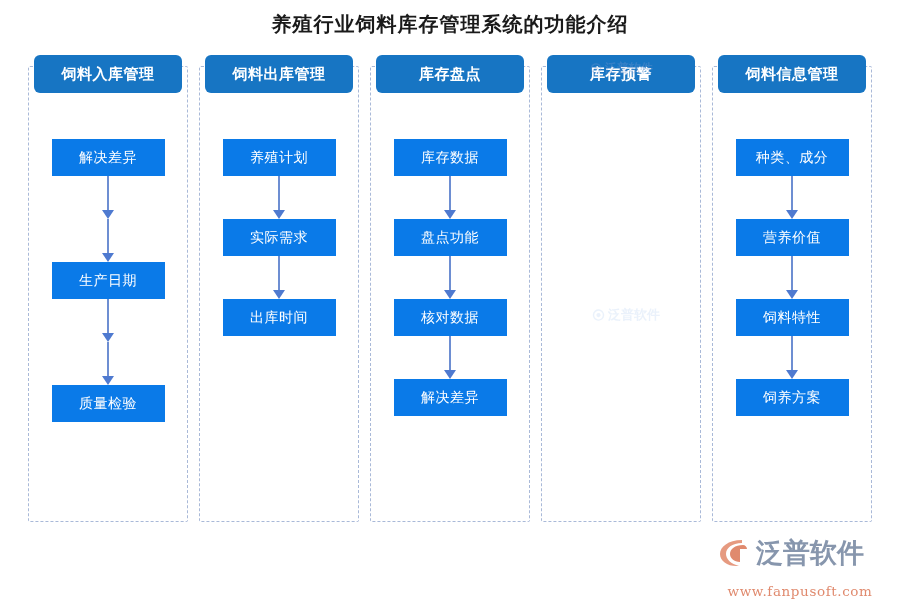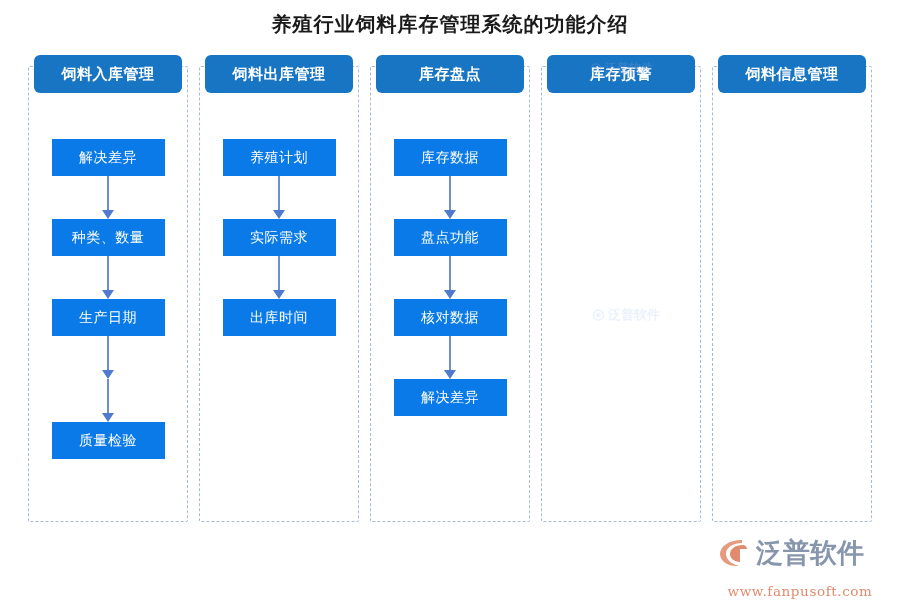--- a/index.html
+++ b/index.html
@@ -212,21 +212,20 @@
 
   <div id="columns">
       <div class="column">
         <div class="col-header">饲料入库管理</div>
         <div class="col-body">
           <div class="node">解决差异</div>
           <div class="connector">
             <div class="stem"></div>
             <div class="head"></div>
           </div>
-          <div class="node">种类、数量</div>
           <div class="connector">
             <div class="stem"></div>
             <div class="head"></div>
           </div>
           <div class="node">生产日期</div>
           <div class="connector">
             <div class="stem"></div>
             <div class="head"></div>
           </div>
           <div class="connector">
@@ -271,20 +270,38 @@
             <div class="head"></div>
           </div>
           <div class="node">解决差异</div>
         </div>
       </div>
       <div class="column">
         <div class="col-header">库存预警</div>
       </div>
       <div class="column">
         <div class="col-header">饲料信息管理</div>
+        <div class="col-body">
+          <div class="node">种类、成分</div>
+          <div class="connector">
+            <div class="stem"></div>
+            <div class="head"></div>
+          </div>
+          <div class="node">营养价值</div>
+          <div class="connector">
+            <div class="stem"></div>
+            <div class="head"></div>
+          </div>
+          <div class="node">饲料特性</div>
+          <div class="connector">
+            <div class="stem"></div>
+            <div class="head"></div>
+          </div>
+          <div class="node">饲养方案</div>
+        </div>
       </div>
     </div>
 
   <div class="watermark" id="watermark-top">
     <span class="wm-mark">⦿</span>
       <span>泛普软件</span>
   </div>
 
   <div class="watermark" id="watermark-mid">
     <span class="wm-mark">⦿</span>

